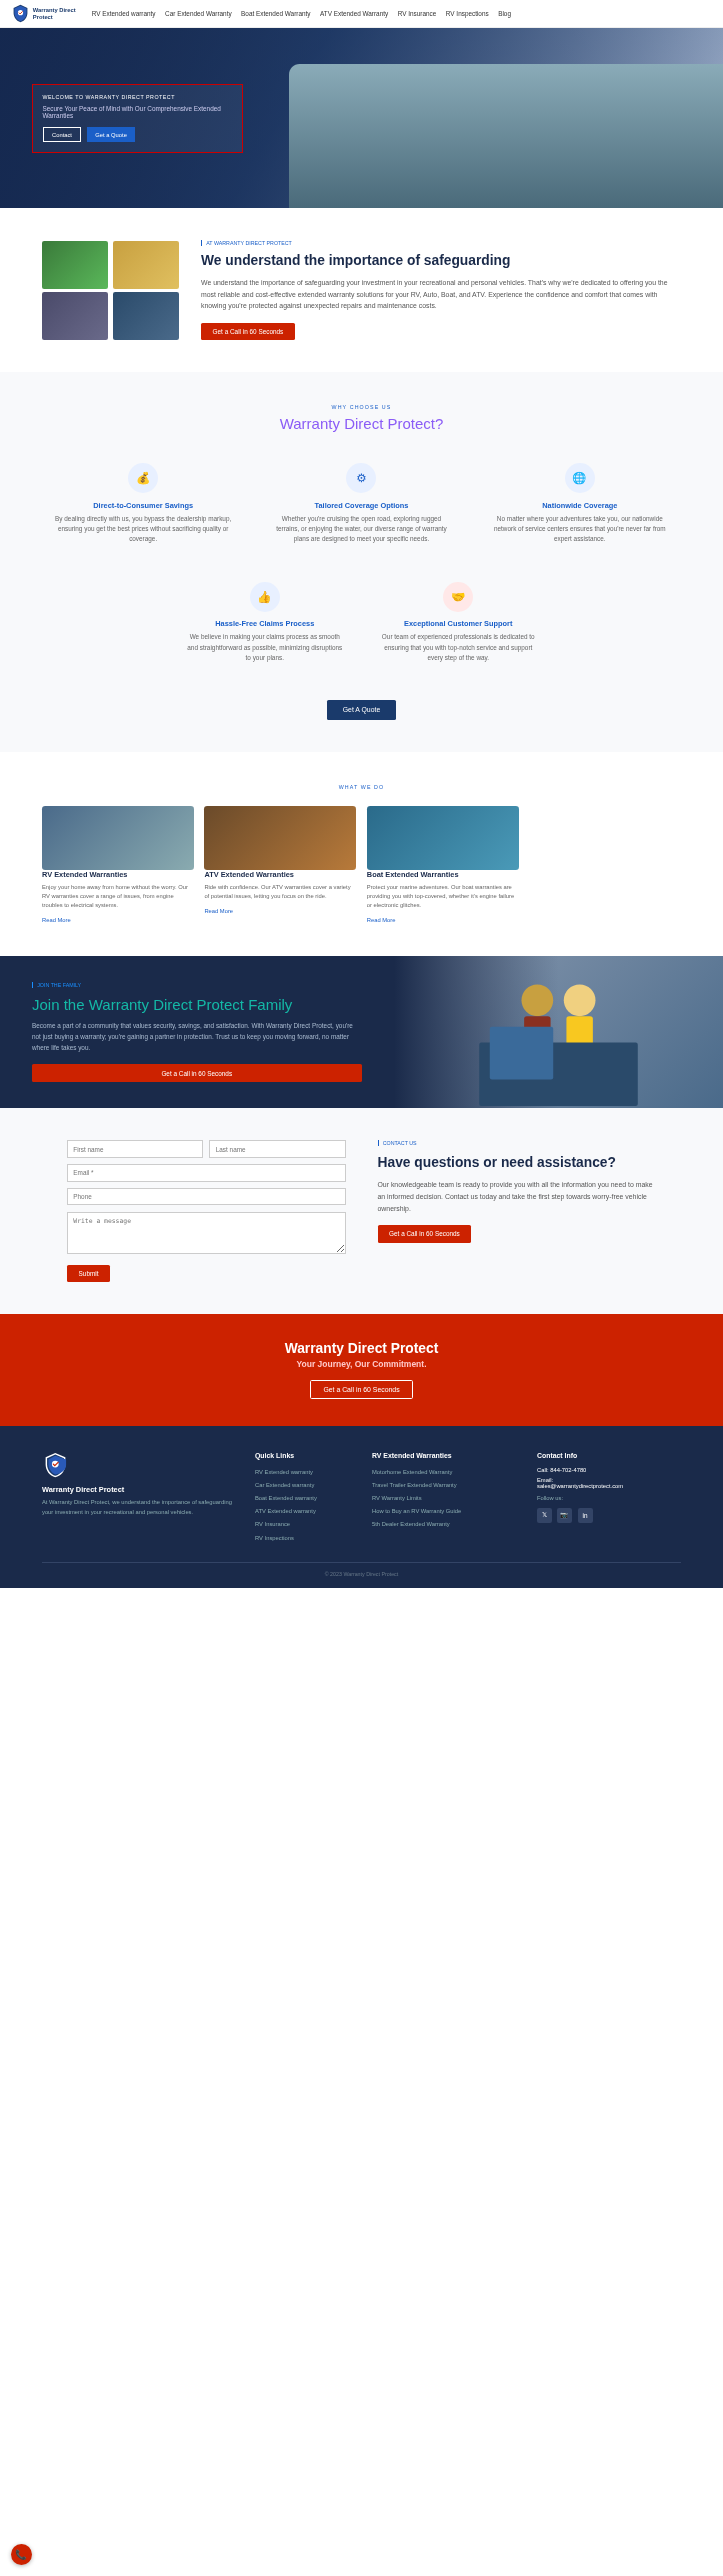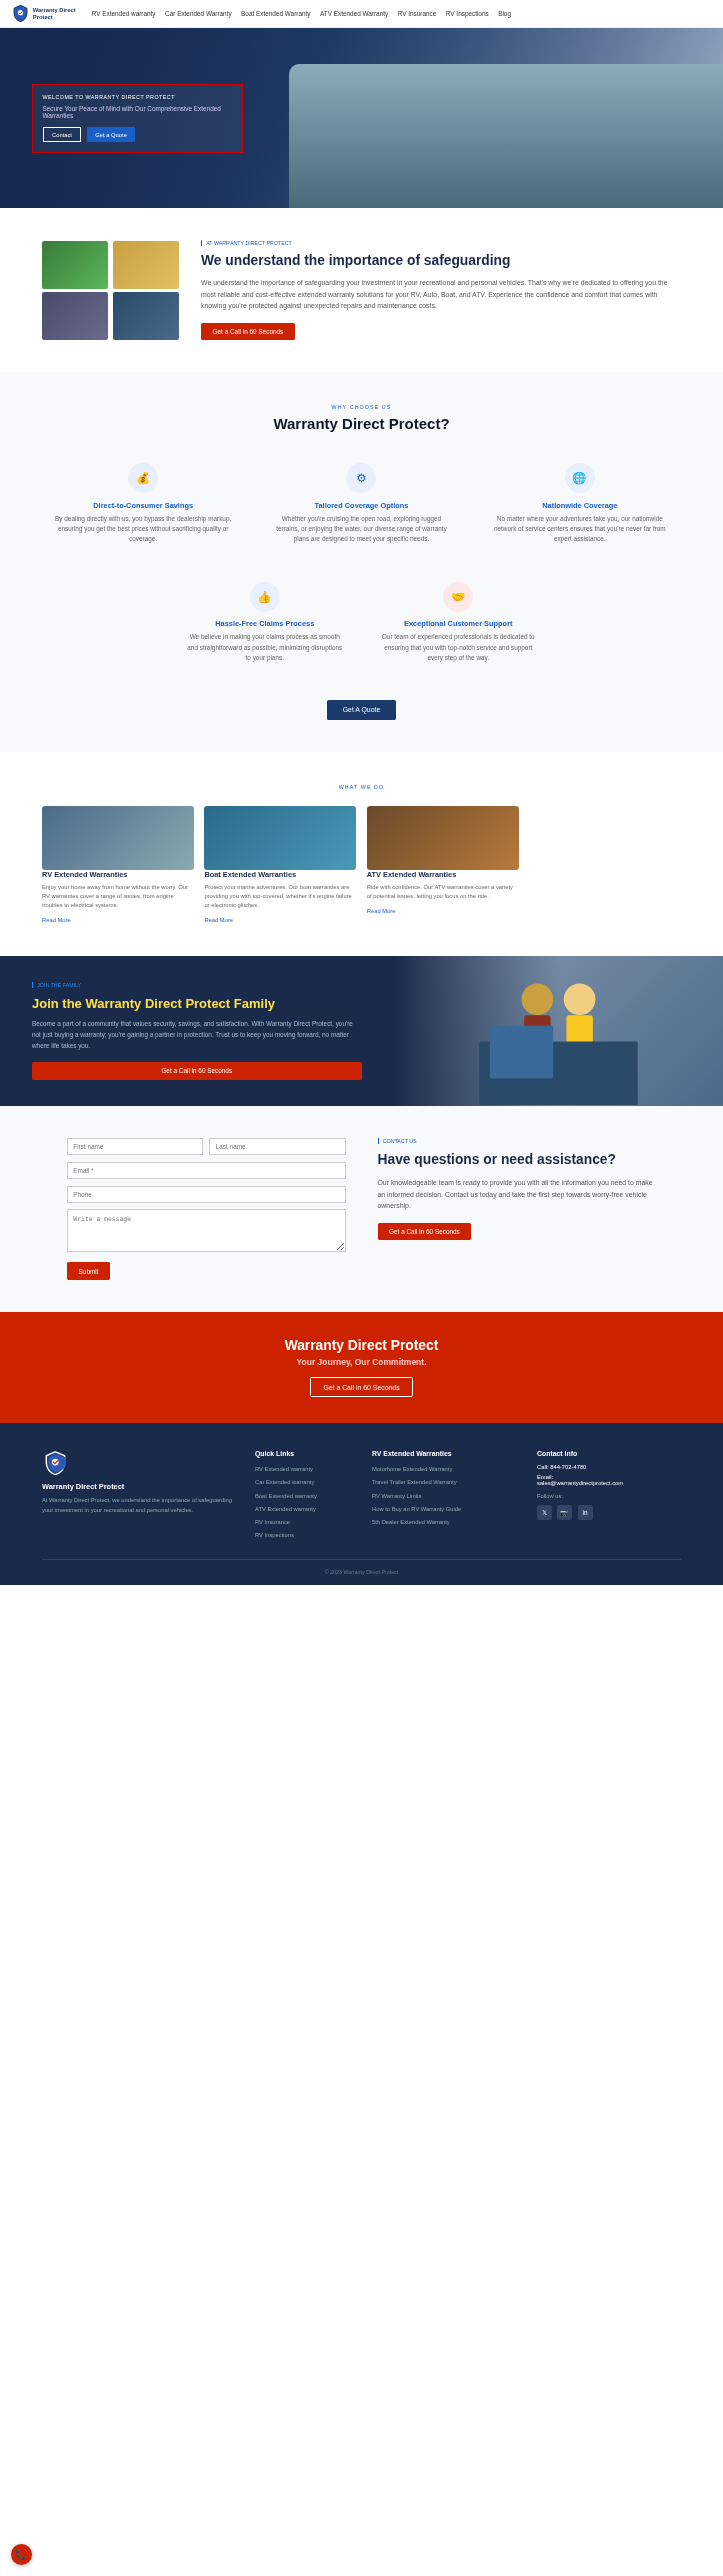--- a/index.html
+++ b/index.html
@@ -71,21 +71,21 @@
     .importance-title { font-size: 13.8px; font-weight: 900; color: #1a2a4a; margin-bottom: 7.4px; line-height: 1.3; }
     .importance-body { color: #555; font-size: 6.9px; line-height: 1.7; margin-bottom: 10.6px; }
     .btn-red {
       background: #cc2200; color: #fff; border: none;
       padding: 5.3px 11.6px; font-size: 6.4px; cursor: pointer; border-radius: 1.6px;
     }
 
     
     .why-section { background: #f8f9fb; padding: 32px 42px; text-align: center; }
     .section-eyebrow { color: #1a5fc8; font-size: 5.3px; letter-spacing: 1.1px; text-transform: uppercase; margin-bottom: 4.2px; }
-    .section-title { font-size: 15px; font-weight: 700; color: #0f172a; margin-bottom: 21px; }
+    .section-title { font-size: 15px; font-weight: 400; color: #8b5cf6; margin-bottom: 21px; }
     .features-grid { display: grid; grid-template-columns: repeat(3, 1fr); gap: 16px; margin-bottom: 16px; }
     .features-grid-2 { display: grid; grid-template-columns: repeat(2, 1fr); gap: 16px; max-width: 371px; margin: 0 auto 21px; }
     .feature-card { text-align: center; padding: 10.6px; }
     .feature-icon {
       width: 30px; height: 30px; border-radius: 50%;
       background: #e8f0ff; display: flex; align-items: center; justify-content: center;
       margin: 0 auto 7.4px; font-size: 12.7px; color: #1a5fc8;
     }
     .feature-icon.red { background: #ffe8e8; color: #cc2200; }
     .feature-title { font-size: 7.4px; font-weight: bold; color: #1a5fc8; margin-bottom: 4.2px; }
@@ -104,21 +104,21 @@
     .read-more { color: #1a5fc8; font-size: 5.8px; cursor: pointer; text-decoration: none; }
 
     
     .family-section {
       display: flex; background: #1a2a4a; min-height: 148px;
     }
     .family-left {
       flex: 1; padding: 26.5px 32px; display: flex; flex-direction: column; justify-content: center;
     }
     .family-eyebrow { color: #1a8fff; font-size: 5.3px; border-left: 1.6px solid #1a8fff; padding-left: 4.2px; margin-bottom: 7.4px; }
-    .family-title { color: #fde047; font-size: 13px; font-weight: 700; line-height: 1.2; margin-bottom: 7.4px; }
+    .family-title { color: #14b8a6; font-size: 15px; font-weight: 400; line-height: 1.2; margin-bottom: 7.4px; }
     .family-body { color: #aabbd0; font-size: 6.4px; line-height: 1.7; margin-bottom: 10.6px; }
     .family-right {
       flex: 1; position: relative; overflow: hidden;
       background: linear-gradient(135deg, #8a9ab0, #4a6a8a);
     }
     .family-right-overlay {
       position: absolute; inset: 0;
       background: linear-gradient(to left, transparent 50%, #1a2a4a 100%);
     }
     .family-persons {
@@ -297,29 +297,29 @@
 <section class="services-section">
   <p class="section-eyebrow" style="text-align:center">WHAT WE DO</p>
   <div class="services-cards">
     <div>
       <div class="service-img-rv"></div>
       <div class="service-card-title">RV Extended Warranties</div>
       <div class="service-card-body">Enjoy your home away from home without the worry. Our RV warranties cover a range of issues, from engine troubles to electrical systems.</div>
       <a class="read-more">Read More</a>
     </div>
     <div>
+      <div class="service-img-atv"></div>
+      <div class="service-card-title">ATV Extended Warranties</div>
+      <div class="service-card-body">Ride with confidence. Our ATV warranties cover a variety of potential issues, letting you focus on the ride.</div>
+      <a class="read-more">Read More</a>
+    </div>
+    <div>
       <div class="service-img-boat"></div>
       <div class="service-card-title">Boat Extended Warranties</div>
       <div class="service-card-body">Protect your marine adventures. Our boat warranties are providing you with top-covered, whether it's engine failure or electronic glitches.</div>
-      <a class="read-more">Read More</a>
-    </div>
-    <div>
-      <div class="service-img-atv"></div>
-      <div class="service-card-title">ATV Extended Warranties</div>
-      <div class="service-card-body">Ride with confidence. Our ATV warranties cover a variety of potential issues, letting you focus on the ride.</div>
       <a class="read-more">Read More</a>
     </div>
   </div>
 </section>
 
 <section class="family-section">
   <div class="family-left">
     <p class="family-eyebrow">JOIN THE FAMILY</p>
     <h2 class="family-title">Join the Warranty Direct Protect Family</h2>
     <p class="family-body">Become a part of a community that values security, savings, and satisfaction. With Warranty Direct Protect, you're not just buying a warranty; you're gaining a partner in protection. Trust us to keep you moving forward, no matter where life takes you.</p>

